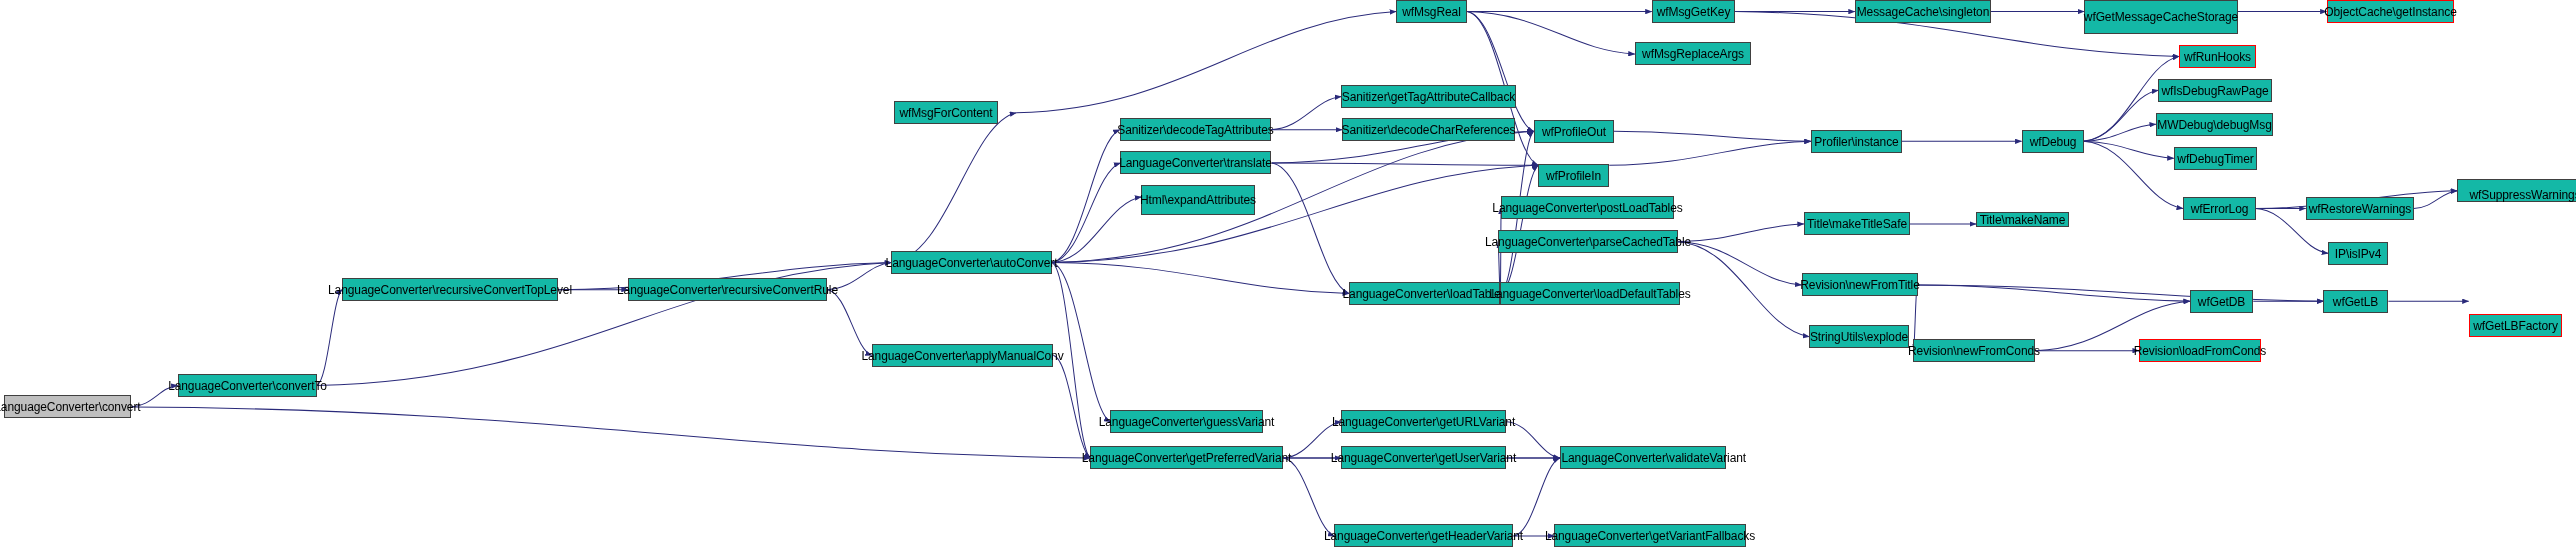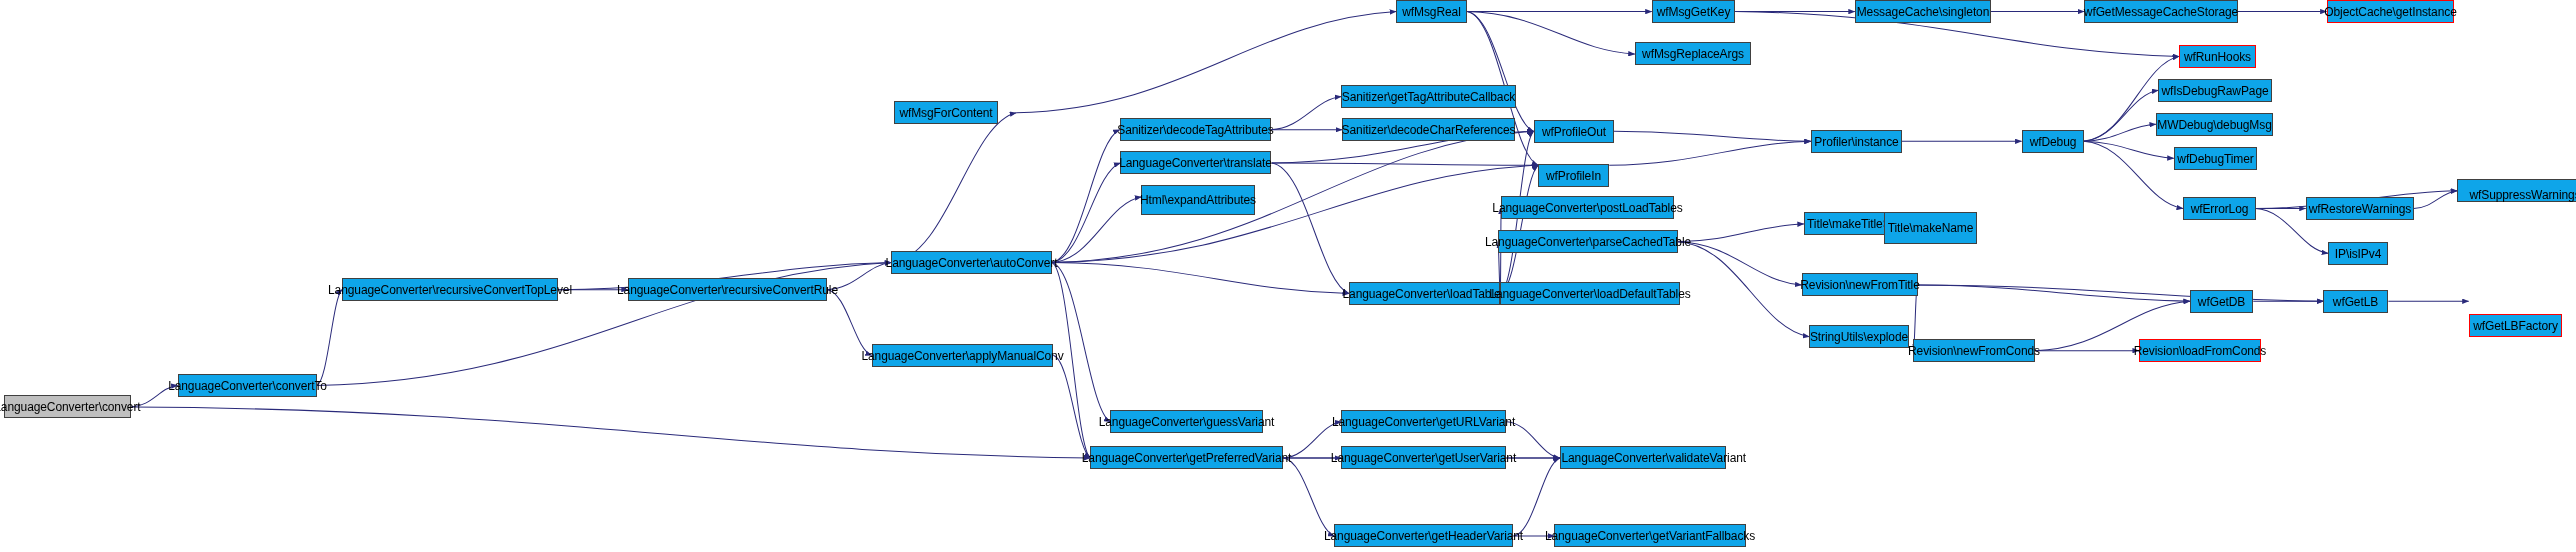--- a/index.html
+++ b/index.html
@@ -9,21 +9,21 @@
     width:2576px;
     height:553px;
     background:#ffffff;
     font-family:"Liberation Sans","DejaVu Sans",sans-serif;
     overflow:hidden;
   }
   #edge-layer{position:absolute;left:0;top:0;width:2576px;height:553px;}
   .node{
     position:absolute;
     box-sizing:border-box;
-    background:#0ea5e9;
+    background:#14b8a6;
     border:0.8px solid #404040;
     display:flex;
     align-items:center;
     justify-content:center;
     white-space:nowrap;
     color:#000000;
     font-size:12px;
     line-height:1;
     letter-spacing:-0.1px;
     padding:0 4.6px;
@@ -184,21 +184,21 @@
       </div>
       <div class="node" style="left: 1652px; top: 0px; width: 83px; height: 23px;">
         <span>wfMsgGetKey</span>
       </div>
       <div class="node" style="left: 1635px; top: 42px; width: 116px; height: 23px;">
         <span>wfMsgReplaceArgs</span>
       </div>
       <div class="node" style="left: 1855px; top: 0px; width: 136px; height: 23px;">
         <span>MessageCache\singleton</span>
       </div>
-      <div class="node" style="left: 2084px; top: 0px; width: 154px; height: 23px;">
+      <div class="node" style="left: 2084px; top: 0px; width: 154px; height: 34px;">
         <span>wfGetMessageCacheStorage</span>
       </div>
       <div class="node external" style="left: 2327px; top: 0px; width: 127px; height: 23px;">
         <span>ObjectCache\getInstance</span>
       </div>
       <div class="node" style="left: 1534px; top: 120px; width: 80px; height: 23px;">
         <span>wfProfileOut</span>
       </div>
       <div class="node" style="left: 1538px; top: 164px; width: 71px; height: 23px;">
         <span>wfProfileIn</span>
@@ -211,21 +211,21 @@
       </div>
       <div class="node" style="left: 1500px; top: 282px; width: 180px; height: 23px;">
         <span>LanguageConverter\loadDefaultTables</span>
       </div>
       <div class="node" style="left: 1811px; top: 130px; width: 91px; height: 23px;">
         <span>Profiler\instance</span>
       </div>
       <div class="node" style="left: 1804px; top: 212px; width: 106px; height: 23px;">
         <span>Title\makeTitleSafe</span>
       </div>
-      <div class="node" style="left: 1884px; top: 212px; width: 93px; height: 32px;">
+      <div class="node" style="left: 1976px; top: 212px; width: 93px; height: 15px;">
         <span>Title\makeName</span>
       </div>
       <div class="node" style="left: 1802px; top: 273px; width: 116px; height: 23px;">
         <span>Revision\newFromTitle</span>
       </div>
       <div class="node" style="left: 1809px; top: 325px; width: 100px; height: 23px;">
         <span>StringUtils\explode</span>
       </div>
       <div class="node" style="left: 1913px; top: 339px; width: 122px; height: 23px;">
         <span>Revision\newFromConds</span>

